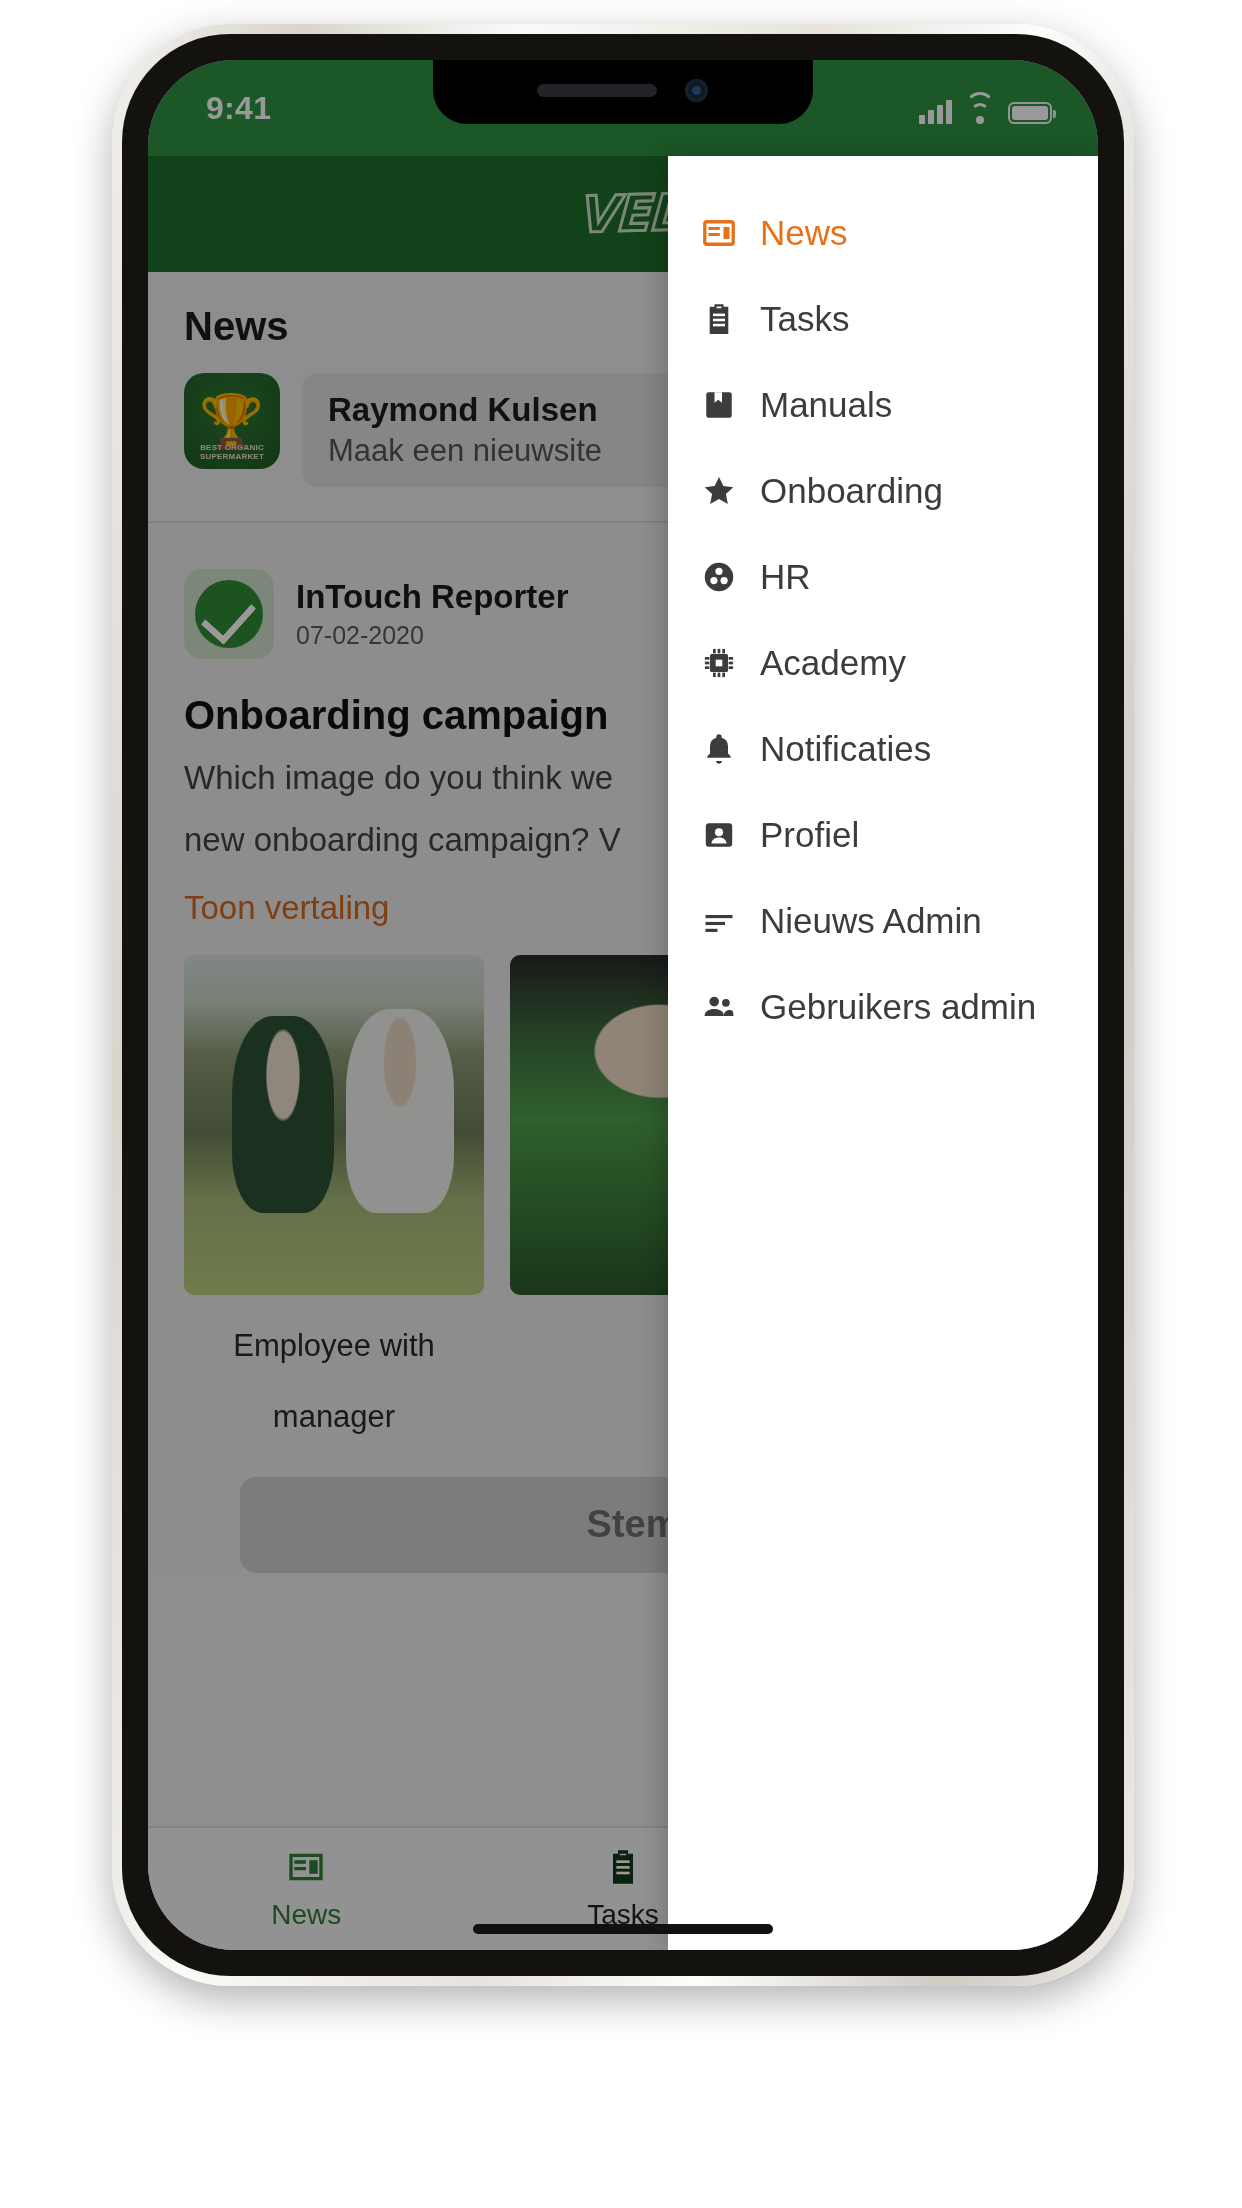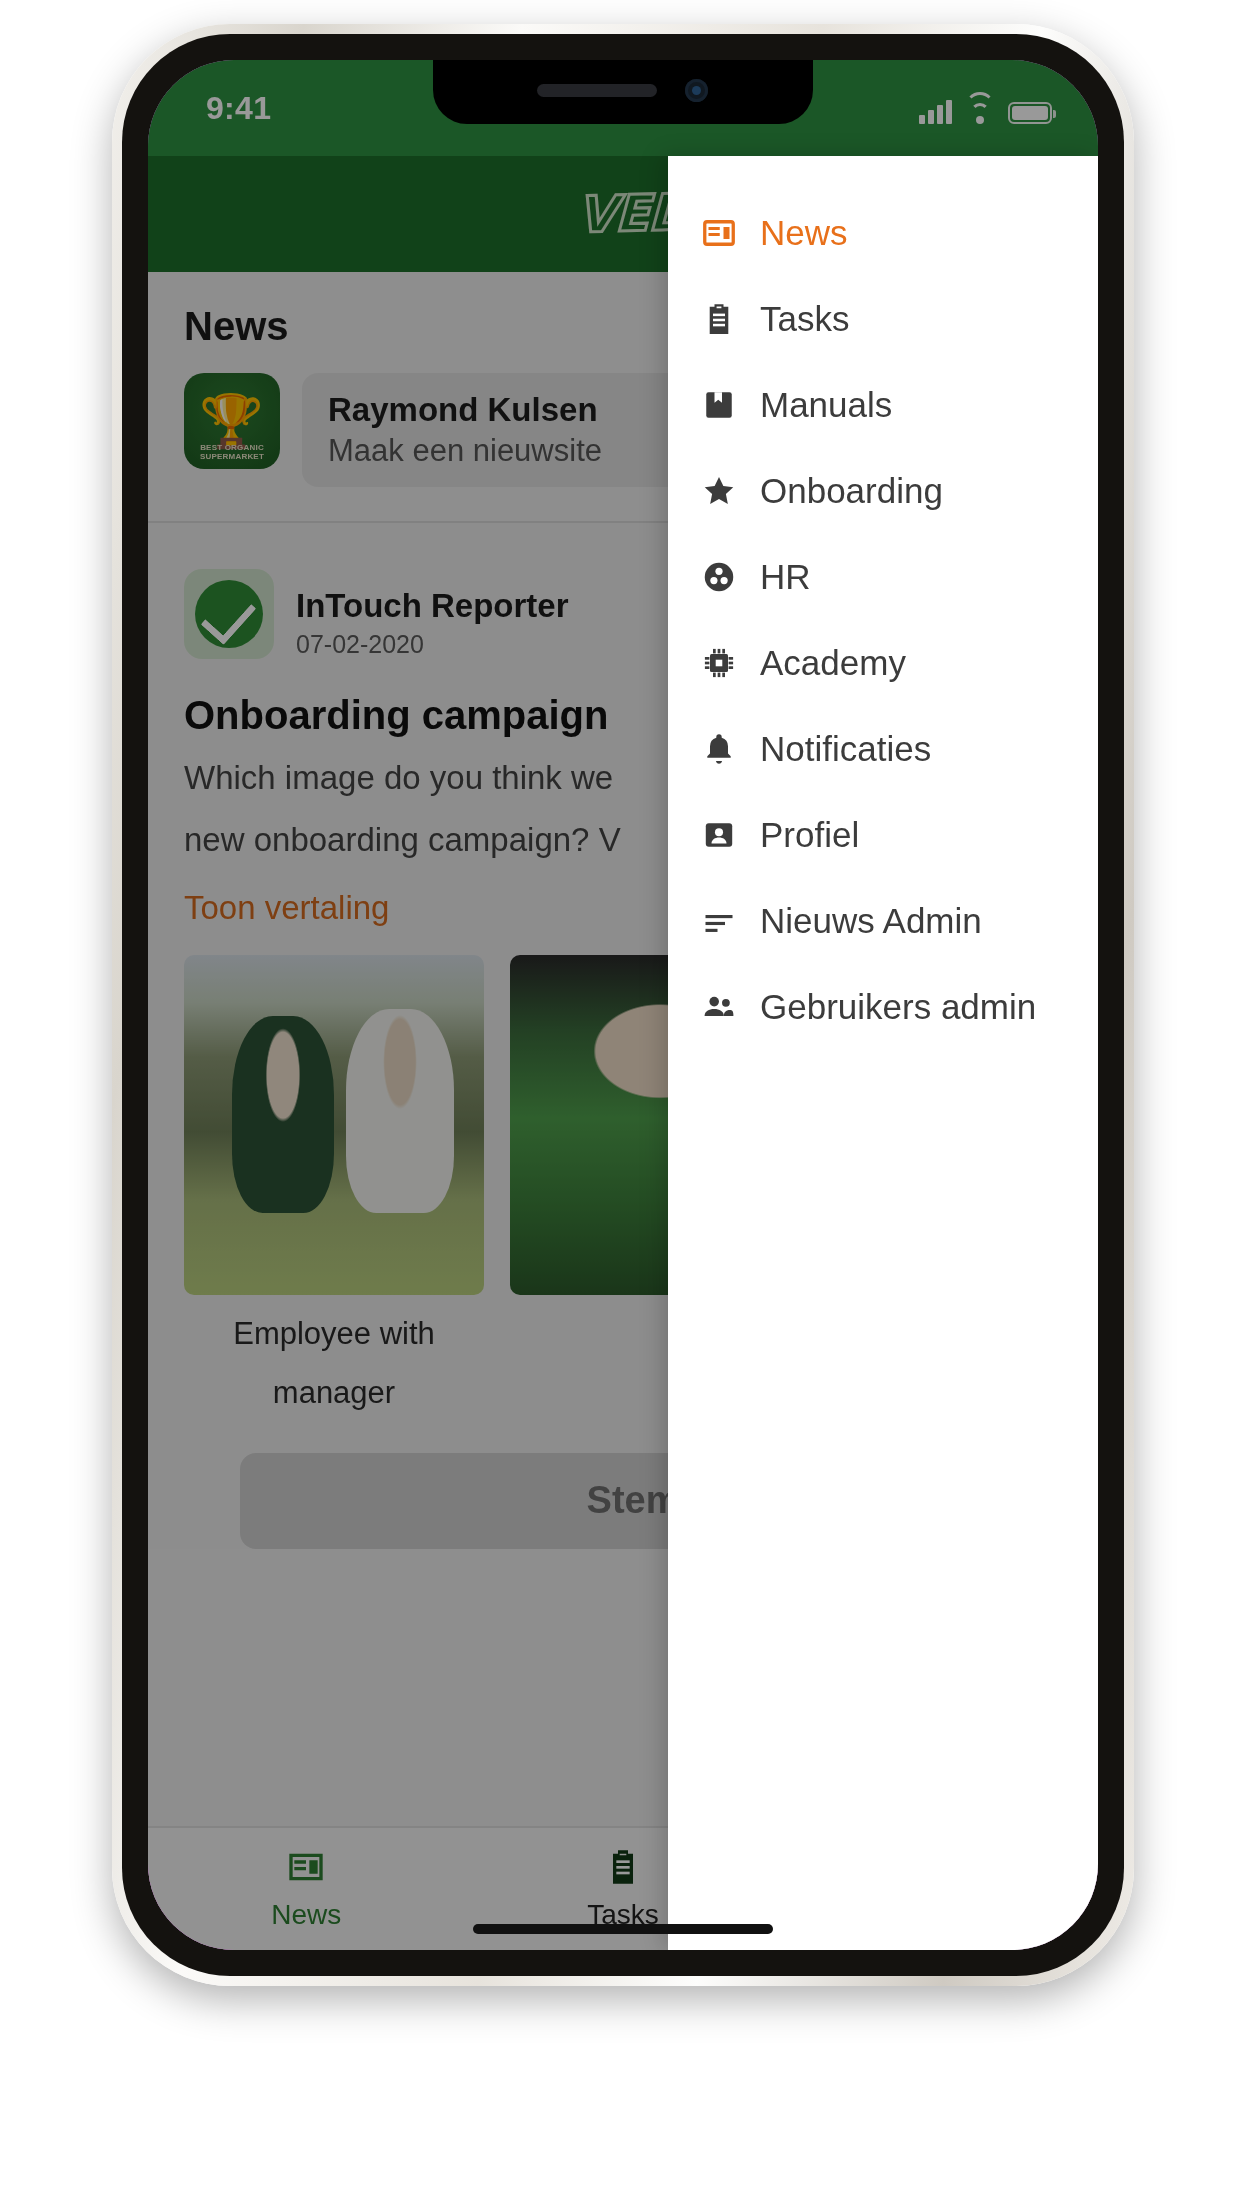--- a/index.html
+++ b/index.html
@@ -157,21 +157,21 @@
   }
   .bubble {
     background:#e0e0e0; border-radius:16px; padding:18px 26px; flex:1;
   }
   .bubble .nm { font-size:33px; font-weight:700; color:#1d1d1d; }
   .bubble .msg { font-size:31px; color:#555; margin-top:4px; white-space:nowrap; }
 
   .divider { height:2px; background:#d8d8d8; }
 
   .card { background:#ececec; padding:28px 36px 0 36px; }
-  .card-head { display:flex; align-items:flex-end; gap:22px; padding-top:18px; }
+  .card-head { display:flex; align-items:center; gap:22px; padding-top:18px; }
   .check-ic {
     width:90px;height:90px;border-radius:18px;background:#cfe2cb;flex:none;
     display:flex;align-items:center;justify-content:center;
   }
   .check-ic .circ {
     width:68px;height:68px;border-radius:50%;
     background:#2f8b36; position:relative;
   }
   .check-ic .circ::after{
     content:""; position:absolute; left:18px; top:12px;
@@ -204,21 +204,21 @@
   .ph-a::after{
     content:""; position:absolute; right:10%; top:16%; width:36%; height:60%;
     background: radial-gradient(ellipse at 50% 26%, #e8d8c3 0 20%, #f2f2ee 22% 100%);
     border-radius:40% 40% 28% 28%;
   }
   .ph-b::before{
     content:""; position:absolute; left:22%; top:12%; width:56%; height:34%;
     background: radial-gradient(ellipse at 50% 48%, #eedcc6 0 54%, transparent 56%);
     border-radius:50%;
   }
-  .thumb-cap { text-align:center; font-size:31px; color:#2b2b2b; margin-top:20px; line-height:1.25; }
+  .thumb-cap { text-align:center; font-size:31px; color:#2b2b2b; margin-top:32px; line-height:1.25; }
 
   .vote-btn {
     margin:40px 36px 0 56px; height:96px; border-radius:16px;
     background:#cfcfcf; display:flex;align-items:center;justify-content:center;
     font-size:38px; font-weight:700; color:#6e6e6e;
   }
 
   
   .tabbar {
     position:absolute; left:0; bottom:0; width:100%; height:124px;

